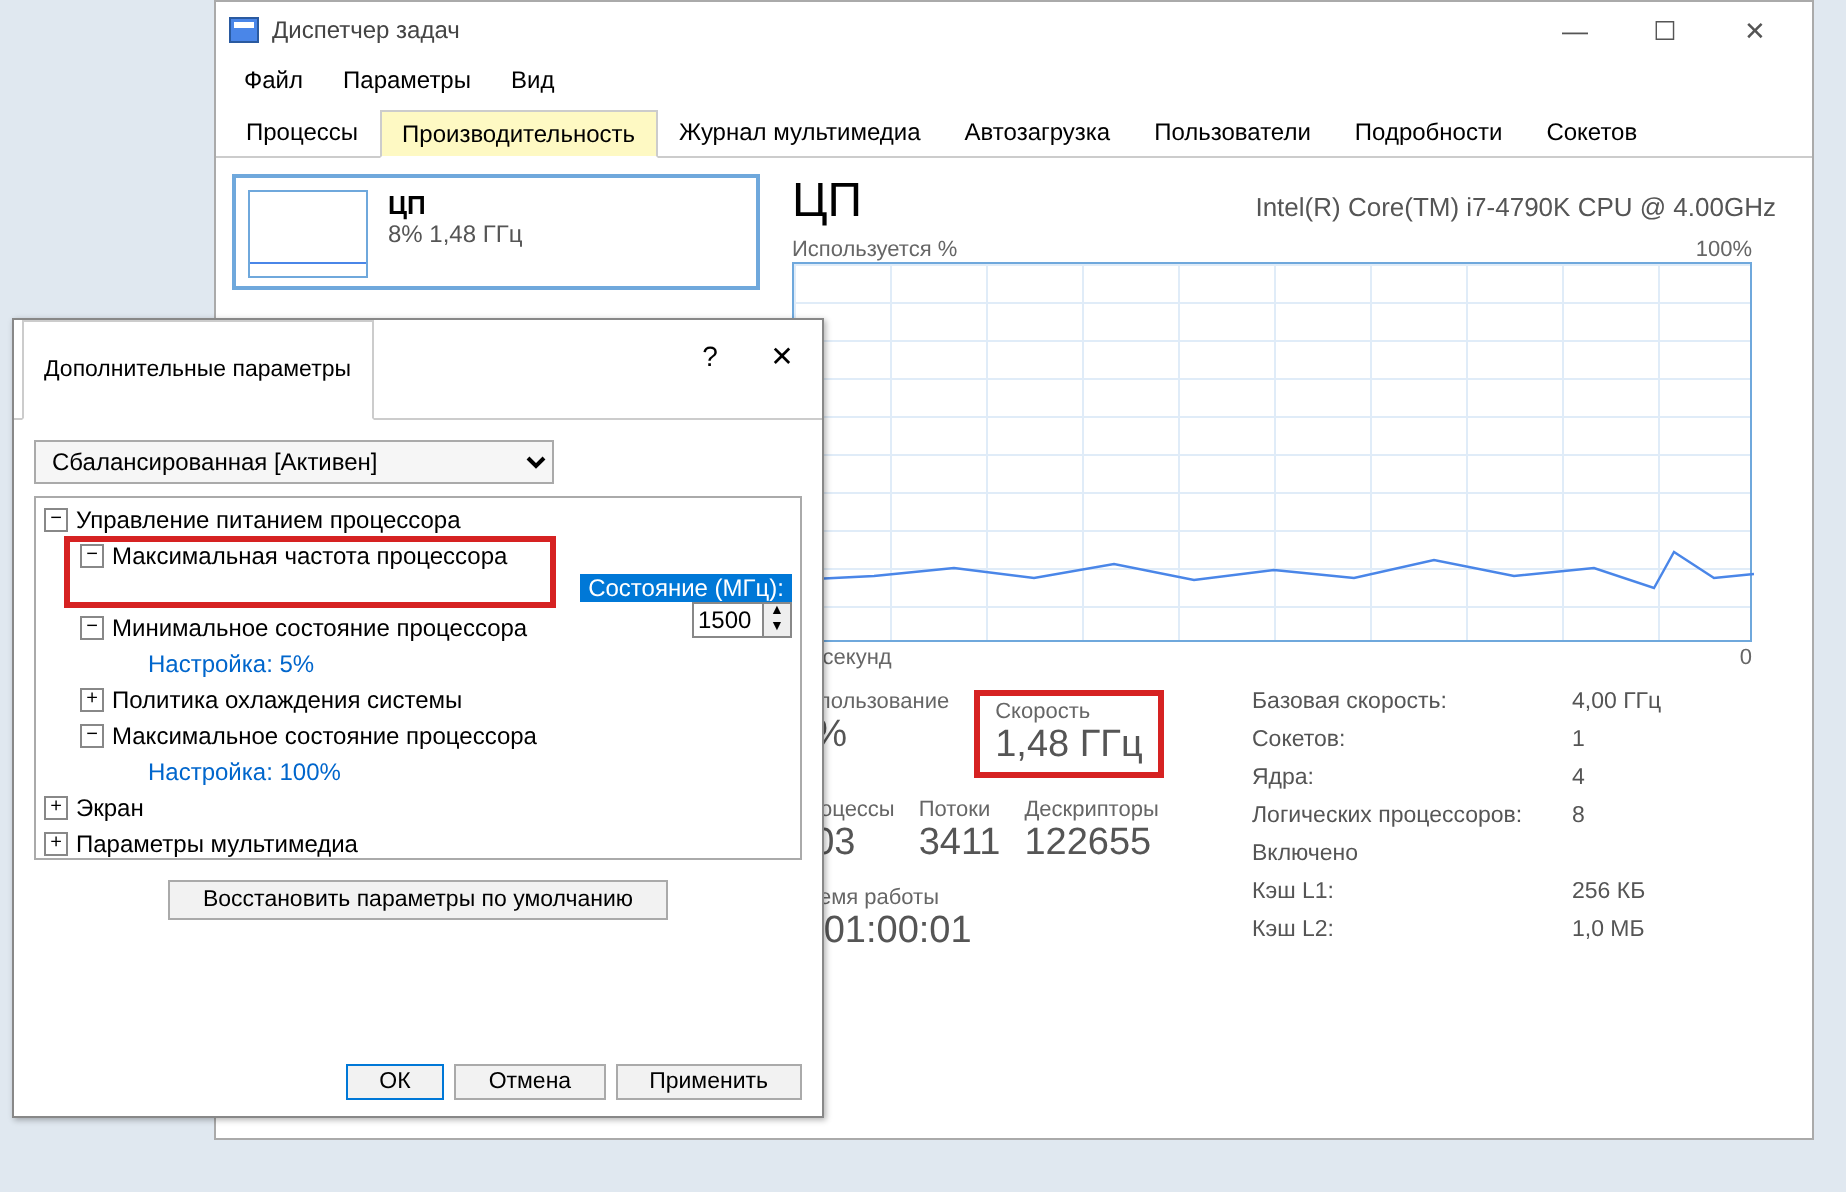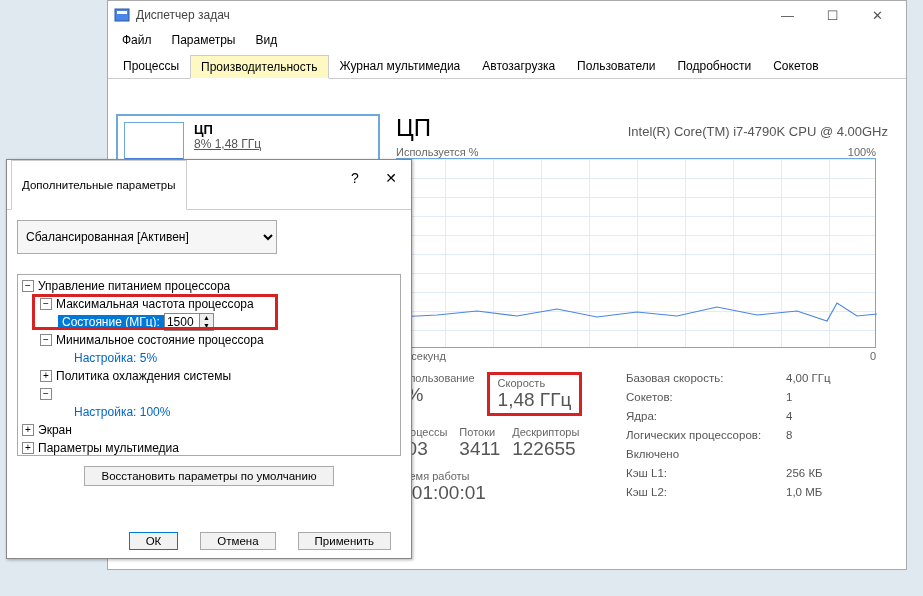--- a/index.html
+++ b/index.html
@@ -12,27 +12,27 @@
 .taskmgr-titlebar .win-controls { margin-left: auto; display: flex; }
 .win-controls .btn { width: 45px; height: 28px; display: flex; align-items: center; justify-content: center; font-size: 13px; color: #555; cursor: pointer; }
 
 .menu-bar { height: 22px; display: flex; align-items: center; padding: 0 4px; gap: 0; }
 .menu-bar .menu-item { font-size: 12px; padding: 2px 10px; cursor: pointer; }
 
 .tabs-row { height: 28px; display: flex; align-items: flex-end; padding: 0 4px; border-bottom: 1px solid #ccc; gap: 0; }
 .tabs-row .tab { font-size: 12px; padding: 4px 10px; border: 1px solid transparent; cursor: pointer; }
 .tabs-row .tab.active { border: 1px solid #ccc; border-bottom: 1px solid #fff; background: #fef9c3; position: relative; top: 1px; }
 
-.perf-body { display: flex; height: calc(100% - 78px); margin-top: 27px; }
+.perf-body { display: flex; height: calc(100% - 78px); }
 .perf-sidebar { width: 280px; padding: 8px; }
 .cpu-tile { border: 2px solid #6fa8dc; background: #fff; padding: 6px; display: flex; gap: 10px; height: 58px; }
 .cpu-tile .mini-chart { width: 60px; height: 44px; border: 1px solid #6fa8dc; background: #fff; position: relative; }
 .cpu-tile .mini-chart .line { position: absolute; left: 0; right: 0; bottom: 6px; height: 1px; background: #4a86e8; }
 .cpu-tile .tile-text .t1 { font-weight: bold; font-size: 13px; }
-.cpu-tile .tile-text .t2 { font-size: 12px; color: #555; text-decoration: underline; }
+.cpu-tile .tile-text .t2 { font-size: 12px; color: #555; }
 
 .perf-main { flex: 1; padding: 8px 18px 8px 8px; }
 .perf-header { display: flex; align-items: baseline; justify-content: space-between; margin-bottom: 4px; }
 .perf-header .label { font-size: 24px; }
 .perf-header .model { font-size: 13px; color: #555; }
 .chart-labels-top { display: flex; justify-content: space-between; font-size: 11px; color: #666; }
 .big-chart { width: 480px; height: 190px; border: 1px solid #6fa8dc; background: #fff; margin-bottom: 2px; position: relative; }
 .big-chart::before { content: ""; position: absolute; inset: 0;
   background-image: linear-gradient(#e0ecf8 1px, transparent 1px), linear-gradient(90deg, #e0ecf8 1px, transparent 1px);
   background-size: 48px 19px; }
@@ -61,40 +61,40 @@
 .power-titlebar .right .q, .power-titlebar .right .x { width: 28px; text-align: center; font-size: 14px; cursor: pointer; }
 
 .power-tabs { height: 24px; border-bottom: 1px solid #ccc; display: flex; align-items: flex-end; padding-left: 4px; }
 .power-tabs .ptab { font-size: 11.5px; padding: 18px 10px; border: 1px solid #ccc; border-bottom: 1px solid #fff; position: relative; top: 1px; background: #fff; }
 
 .power-body { padding: 10px; }
 .power-intro { display: flex; gap: 10px; align-items: center; margin-bottom: 14px; }
 .power-intro .icon svg { width: 32px; height: 32px; }
 .power-intro .text { font-size: 11.5px; }
 
-.scheme-select { width: 260px; font-size: 12px; height: 34px; border: 1px solid #aaa; margin-bottom: 20px; padding: 0 4px; background: #f6f6f6; }
+.scheme-select { width: 260px; font-size: 12px; height: 22px; border: 1px solid #aaa; margin-bottom: 6px; padding: 0 4px; background: #f6f6f6; }
 
 .tree-container { border: 1px solid #aaa; height: 182px; font-size: 12px; overflow: hidden; padding: 2px 4px; }
 .tree-row { display: flex; align-items: center; height: 18px; }
 .tree-row .exp { width: 12px; height: 12px; border: 1px solid #888; font-size: 10px; line-height: 10px; text-align: center; margin-right: 4px; cursor: pointer; }
 .tree-row .noexp { width: 16px; }
 .indent1 { padding-left: 18px; }
 .indent2 { padding-left: 36px; }
 .link-blue { color: #0066cc; cursor: pointer; }
-.setting-row { display: flex; align-items: center; height: 18px; }
+.setting-row { display: flex; align-items: flex-end; height: 18px; flex-direction: column; }
 .setting-label { background: #0078d7; color: #fff; padding: 0 4px; }
 .spinbox { display: flex; align-items: center; border: 1px solid #888; height: 18px; }
 .spinbox input { width: 34px; height: 16px; border: none; font-size: 12px; padding: 0 2px; }
 .spinbox .arrows { width: 14px; display: flex; flex-direction: column; border-left: 1px solid #888; }
 .spinbox .arrows span { height: 8px; font-size: 7px; line-height: 8px; text-align: center; cursor: pointer; background: #eee; }
 .red-highlight { border: 3px solid #d62222; position: absolute; pointer-events: none; }
 
 .restore-btn { display: block; margin: 10px auto 0; font-size: 11.5px; padding: 3px 16px; border: 1px solid #aaa; background: #f2f2f2; cursor: pointer; }
 
-.power-buttons { position: absolute; bottom: 8px; right: 20px; display: flex; gap: 22px; margin-left: 35px; }
+.power-buttons { position: absolute; bottom: 8px; right: 10px; display: flex; gap: 5px; margin-left: 35px; }
 .power-buttons button { font-size: 11.5px; padding: 2px 16px; border: 1px solid #aaa; background: #f2f2f2; cursor: pointer; }
 .power-buttons button.primary { border: 1px solid #0078d7; }
 </style>
 </head>
 <body>
 
 <div class="taskmgr-window">
   <div class="taskmgr-titlebar">
     <svg class="icon" viewBox="0 0 16 16">
         <rect x="1" y="2" width="14" height="12" fill="#4a86e8" stroke="#2a5aa0"></rect>
@@ -261,20 +261,21 @@
       <div class="tree-row indent2">
         <span class="noexp"></span>
         <span class="link-blue">Настройка: 5%</span>
       </div>
       <div class="tree-row indent1">
         <span class="exp">+</span>
         <span>Политика охлаждения системы</span>
       </div>
       <div class="tree-row indent1">
         <span class="exp">−</span>
+        <span>Максимальное состояние процессора</span>
       </div>
       <div class="tree-row indent2">
         <span class="noexp"></span>
         <span class="link-blue">Настройка: 100%</span>
       </div>
       <div class="tree-row">
         <span class="exp">+</span>
         <span>Экран</span>
       </div>
       <div class="tree-row">

